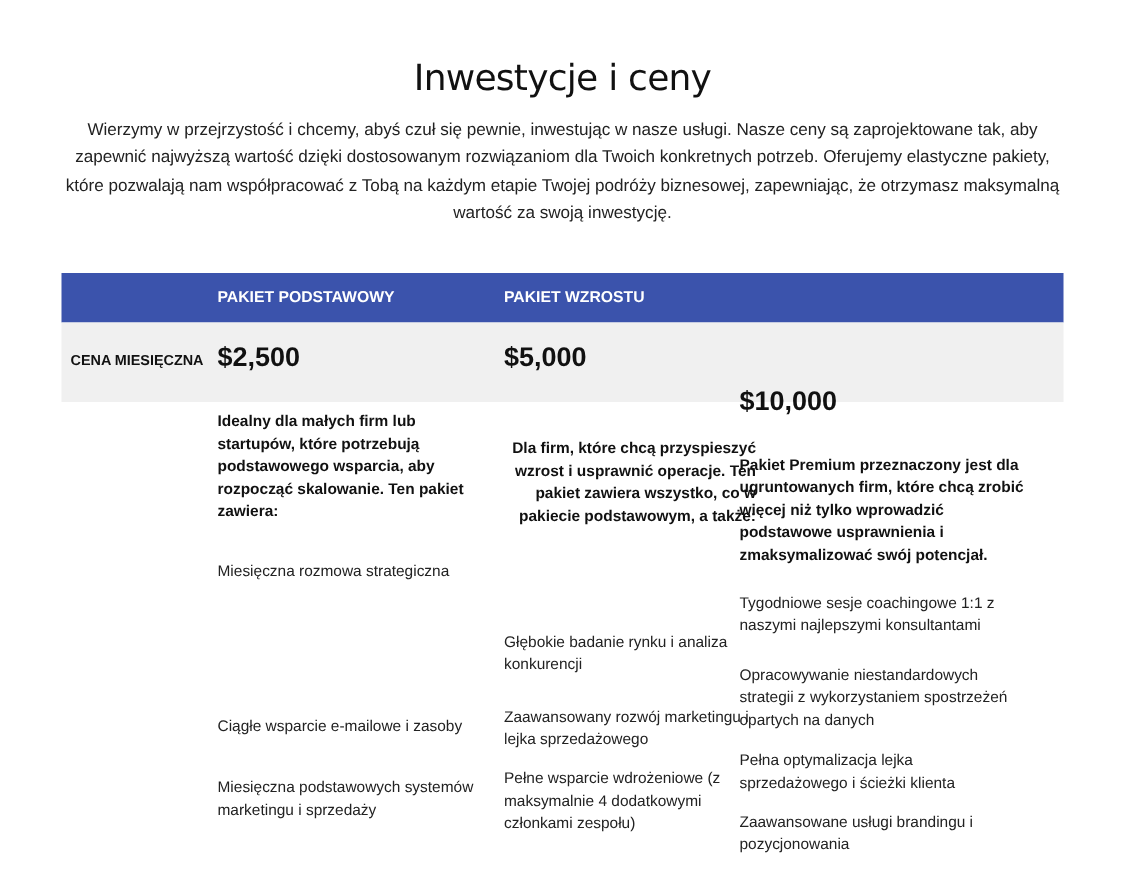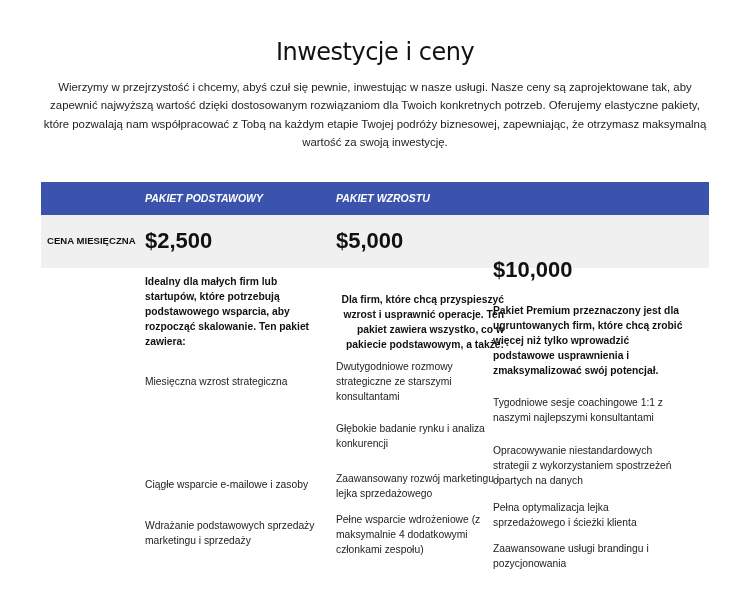--- a/index.html
+++ b/index.html
@@ -66,31 +66,30 @@
     .col1 { left: 104px; width: 178px; }
     .col2 { left: 295px; width: 172px; }
     .col3 { left: 452px; width: 190px; margin-top: 29px; }
 
     .header-row .cell {
       top: 10px;
       color: #ffffff;
       font-size: 10.5px;
       font-weight: 700;
       letter-spacing: 0;
-      font-style: italic;
     }
     .price-row .label {
       top: 20px;
       font-size: 9.6px;
       font-weight: 700;
       color: #111111;
     }
     .price-row .price {
       top: 13px;
-      font-size: 22px;
+      font-size: 18px;
       font-weight: 700;
       color: #111111;
     }
     .body-area {
       position: relative;
       height: 300px;
     }
     .desc {
       font-size: 10.3px;
       font-weight: 700;
@@ -123,25 +122,24 @@
     <div class="cell col2 price">$5,000</div>
     <div class="cell col3 price">$10,000</div>
   </div>
 
   <div class="body-area">
 
     <div class="cell col1 desc" style="top:6px; width:170px;">Idealny dla małych firm lub startupów, które potrzebują podstawowego wsparcia, aby rozpocząć skalowanie. Ten pakiet zawiera:</div>
     <div class="cell col2 desc" style="top:24px; width:168px;text-align:right;">Dla firm, które chcą przyspieszyć wzrost i usprawnić operacje. Ten pakiet zawiera wszystko, co w pakiecie podstawowym, a także:</div>
     <div class="cell col3 desc" style="top:6px; width:190px;">Pakiet Premium przeznaczony jest dla ugruntowanych firm, które chcą zrobić więcej niż tylko wprowadzić podstawowe usprawnienia i zmaksymalizować swój potencjał.</div>
 
-    <div class="cell col1 feature" style="top:106px;">Miesięczna wzrost strategiczna</div>
+    <div class="cell col1 feature" style="top:106px;">Miesięczna rozmowa strategiczna</div>
     <div class="cell col1 feature" style="top:209px;">Ciągłe wsparcie e-mailowe i zasoby</div>
-    <div class="cell col1 feature" style="top:250px; width:172px;">Wdrażanie podstawowych sprzedaży marketingu i sprzedaży</div>
+    <div class="cell col1 feature" style="top:250px; width:172px;">Miesięczna podstawowych systemów marketingu i sprzedaży</div>
 
-    <div class="cell col2 feature" style="top:91px; width:160px;">Dwutygodniowe rozmowy strategiczne ze starszymi konsultantami</div>
     <div class="cell col2 feature" style="top:153px; width:165px;">Głębokie badanie rynku i analiza konkurencji</div>
     <div class="cell col2 feature" style="top:203px; width:165px;">Zaawansowany rozwój marketingu i lejka sprzedażowego</div>
     <div class="cell col2 feature" style="top:244px; width:150px;">Pełne wsparcie wdrożeniowe (z maksymalnie 4 dodatkowymi członkami zespołu)</div>
 
     <div class="cell col3 feature" style="top:98px; width:180px;">Tygodniowe sesje coachingowe 1:1 z naszymi najlepszymi konsultantami</div>
     <div class="cell col3 feature" style="top:146px; width:185px;">Opracowywanie niestandardowych strategii z wykorzystaniem spostrzeżeń opartych na danych</div>
     <div class="cell col3 feature" style="top:203px; width:188px;">Pełna optymalizacja lejka sprzedażowego i ścieżki klienta</div>
     <div class="cell col3 feature" style="top:244px; width:180px;">Zaawansowane usługi brandingu i pozycjonowania</div>
   </div>
 </div>

